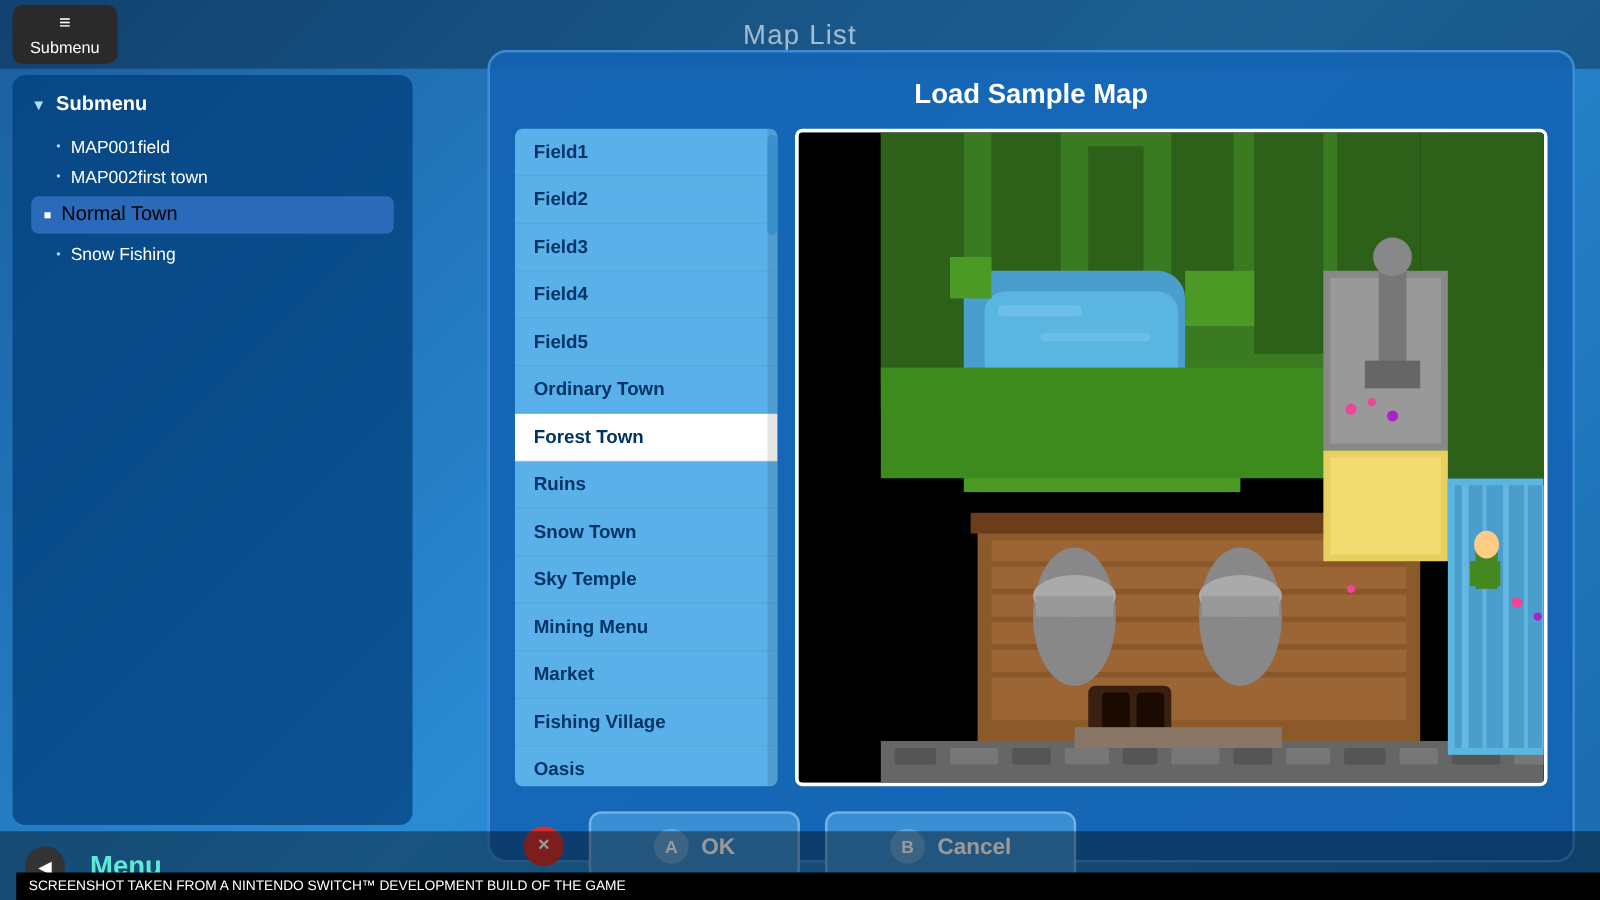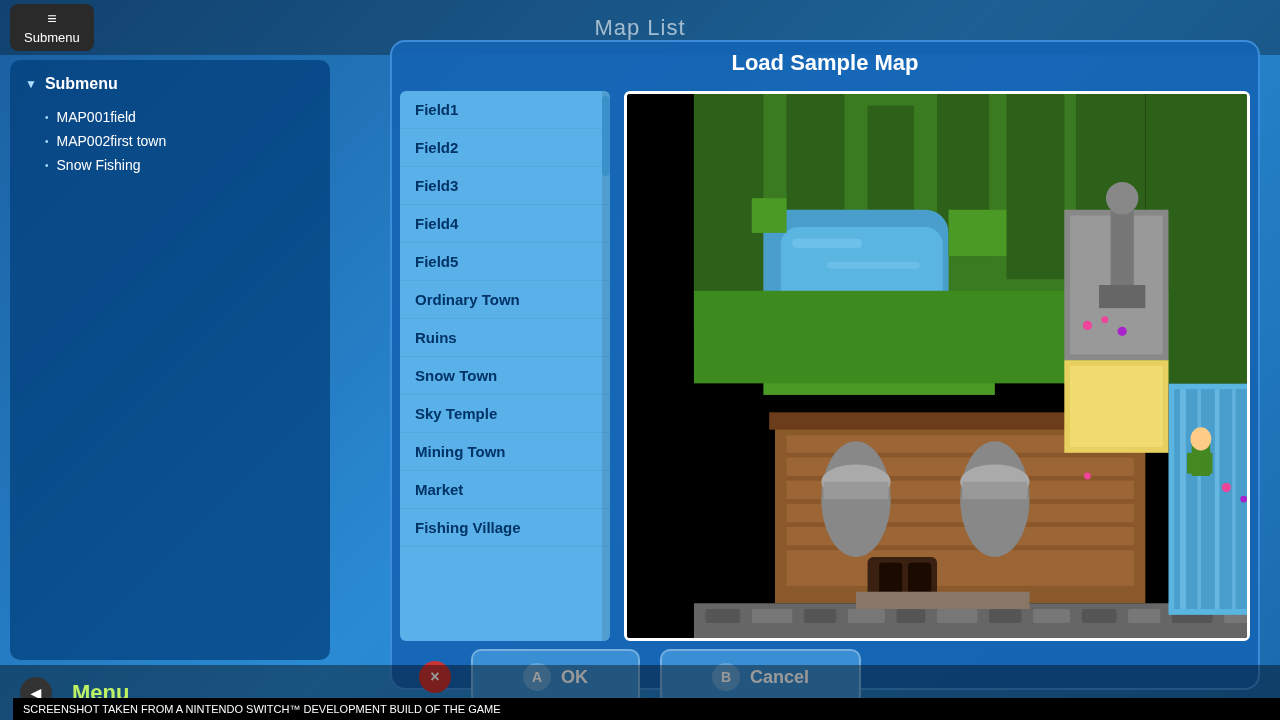--- a/index.html
+++ b/index.html
@@ -122,21 +122,21 @@
     
     .dialog {
       position: absolute;
       top: 40px;
       left: 390px;
       right: 20px;
       bottom: 30px;
       background: rgba(20, 100, 180, 0.9);
       border-radius: 15px;
       border: 2px solid rgba(100, 180, 255, 0.5);
-      padding: 8px;
+      padding: 20px;
     }
 
     .dialog-title {
       text-align: center;
       color: white;
       font-size: 22px;
       font-weight: bold;
       margin-bottom: 15px;
     }
 
@@ -285,21 +285,21 @@
       border-radius: 50%;
       display: flex;
       align-items: center;
       justify-content: center;
       color: white;
       font-size: 14px;
       cursor: pointer;
     }
 
     .menu-label {
-      color: #bef264;
+      color: #5eead4;
       font-size: 22px;
       font-weight: bold;
     }
 
     .footer-disclaimer {
       position: absolute;
       bottom: 0;
       left: 13px;
       right: 0;
       background: #000;
@@ -333,43 +333,48 @@
   <div class="sidebar-header">
     <span class="arrow">▼</span>
     <span>Submenu</span>
   </div>
   <div class="sidebar-item">
     <span>MAP001field</span>
   </div>
   <div class="sidebar-item">
     <span>MAP002first town</span>
   </div>
+  <div class="sidebar-item-active">
+    <span>Normal Town</span>
+  </div>
   <div class="sidebar-item">
     <span>Snow Fishing</span>
   </div>
 </div>
 
 <div class="dialog">
   <div class="dialog-title">Load Sample Map</div>
   <div class="dialog-content">
 
     <div class="map-list-container">
       <div class="map-list">
         <div class="map-list-item">Field1</div>
         <div class="map-list-item">Field2</div>
         <div class="map-list-item">Field3</div>
         <div class="map-list-item">Field4</div>
         <div class="map-list-item">Field5</div>
         <div class="map-list-item">Ordinary Town</div>
+        <div class="map-list-item selected">Forest Town</div>
         <div class="map-list-item">Ruins</div>
         <div class="map-list-item">Snow Town</div>
         <div class="map-list-item">Sky Temple</div>
-        <div class="map-list-item">Mining Town</div>
+        <div class="map-list-item">Mining Menu</div>
         <div class="map-list-item">Market</div>
         <div class="map-list-item">Fishing Village</div>
+        <div class="map-list-item">Oasis</div>
 
         <div class="scrollbar">
           <div class="scrollbar-thumb"></div>
         </div>
       </div>
     </div>
 
     <div class="preview-area">
       <svg class="map-svg" viewBox="0 0 580 470" preserveAspectRatio="xMidYMid slice">
 

